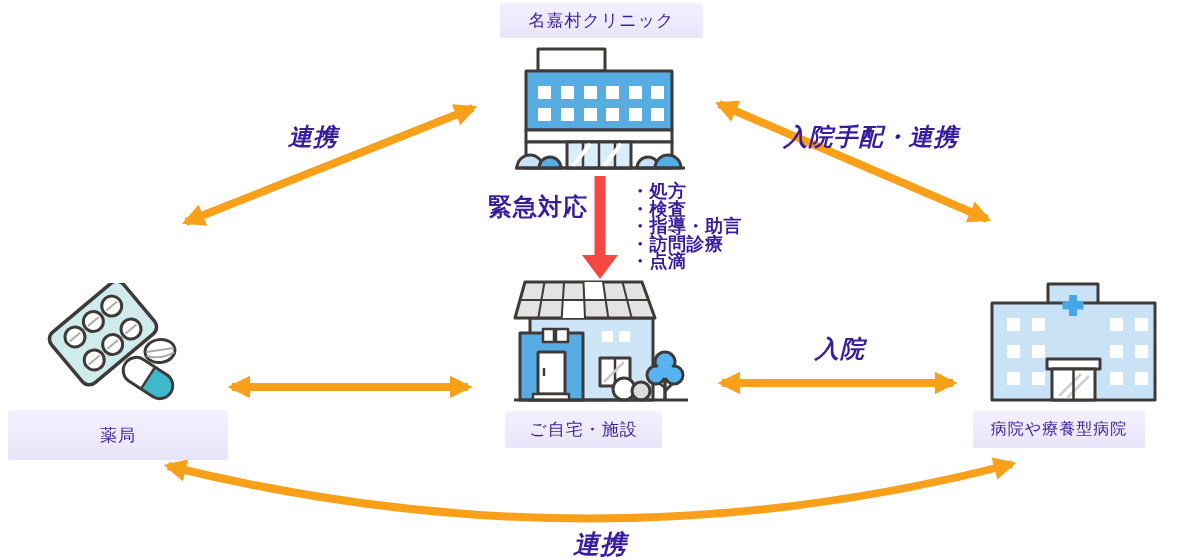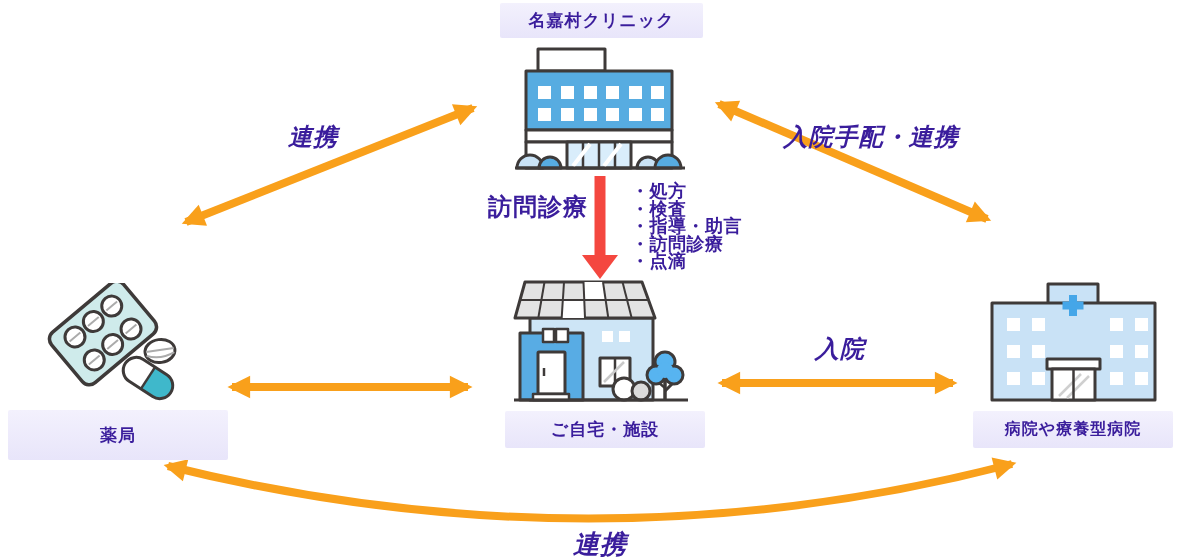--- a/index.html
+++ b/index.html
@@ -5,21 +5,21 @@
   html,body{margin:0;padding:0;background:#fff;}
   .canvas{
     position:relative;width:1200px;height:560px;background:#ffffff;
     font-family:"Liberation Sans","DejaVu Sans",sans-serif;overflow:hidden;
   }
   .abs{position:absolute;}
   svg{display:block;}
   .node-label{
     position:absolute;display:flex;align-items:center;justify-content:center;
     background:linear-gradient(180deg,#f3f1fd 0%,#e8e5fa 100%);
-    border-radius:2px;color:#3A1D9C;font-weight:bold;font-size:17px;
+    border-radius:2px;color:#3A1D9C;font-weight:normal;font-size:17px;
     letter-spacing:1px;white-space:nowrap;text-align:center;
   }
   .arrow-label{
     position:absolute;transform:translate(-50%,-50%);
     color:#3A1D9C;font-weight:bold;font-size:24px;white-space:nowrap;letter-spacing:1px;font-style:italic;
   }
   .arrow-label.big{font-size:26px;}
   .emergency{
     position:absolute;left:436px;top:190px;width:152px;text-align:right;
     color:#3A1D9C;font-weight:bold;font-size:24px;line-height:33px;letter-spacing:1px;
@@ -193,30 +193,30 @@
         <rect x="-27" y="-13" width="54" height="26" rx="13" fill="#fff" stroke="none"></rect>
         <path d="M 0 -13 L 14 -13 A 13 13 0 0 1 14 13 L 0 13 Z" fill="#3FB8CB" stroke="none"></path>
         <rect x="-27" y="-13" width="54" height="26" rx="13" fill="none" stroke-width="3"></rect>
         <line x1="0" y1="-13" x2="0" y2="13" stroke-width="2.5"></line>
       </g>
     </g>
   </svg>
 
   <div class="node-label" style="left:500px;top:3px;width:203px;height:35px">名嘉村クリニック</div>
   <div class="node-label" style="left:8px;top:410px;width:220px;height:50px">薬局</div>
-  <div class="node-label" style="left:505px;top:411px;width:200px;height:37px">ご自宅・施設</div>
-  <div class="node-label" style="left:973px;top:411px;width:200px;height:37px;font-size:16px">病院や療養型病院</div>
+  <div class="node-label" style="left:505px;top:411px;width:157px;height:37px">ご自宅・施設</div>
+  <div class="node-label" style="left:973px;top:411px;width:172px;height:37px;font-size:16px">病院や療養型病院</div>
 
   <div class="arrow-label" style="left:313px;top:137px">連携</div>
   <div class="arrow-label" style="left:871px;top:137px">入院手配・連携</div>
   <div class="arrow-label" style="left:840px;top:349px">入院</div>
   <div class="arrow-label big" style="left:600px;top:544px">連携</div>
 
   <div class="emergency">
-    <div>訪問診療</div>
+    <div>緊急対応</div>
   </div>
 
   <div class="services">
     <div>・処方</div>
     <div>・検査</div>
     <div>・指導・助言</div>
     <div>・訪問診療</div>
     <div>・点滴</div>
   </div>
 

